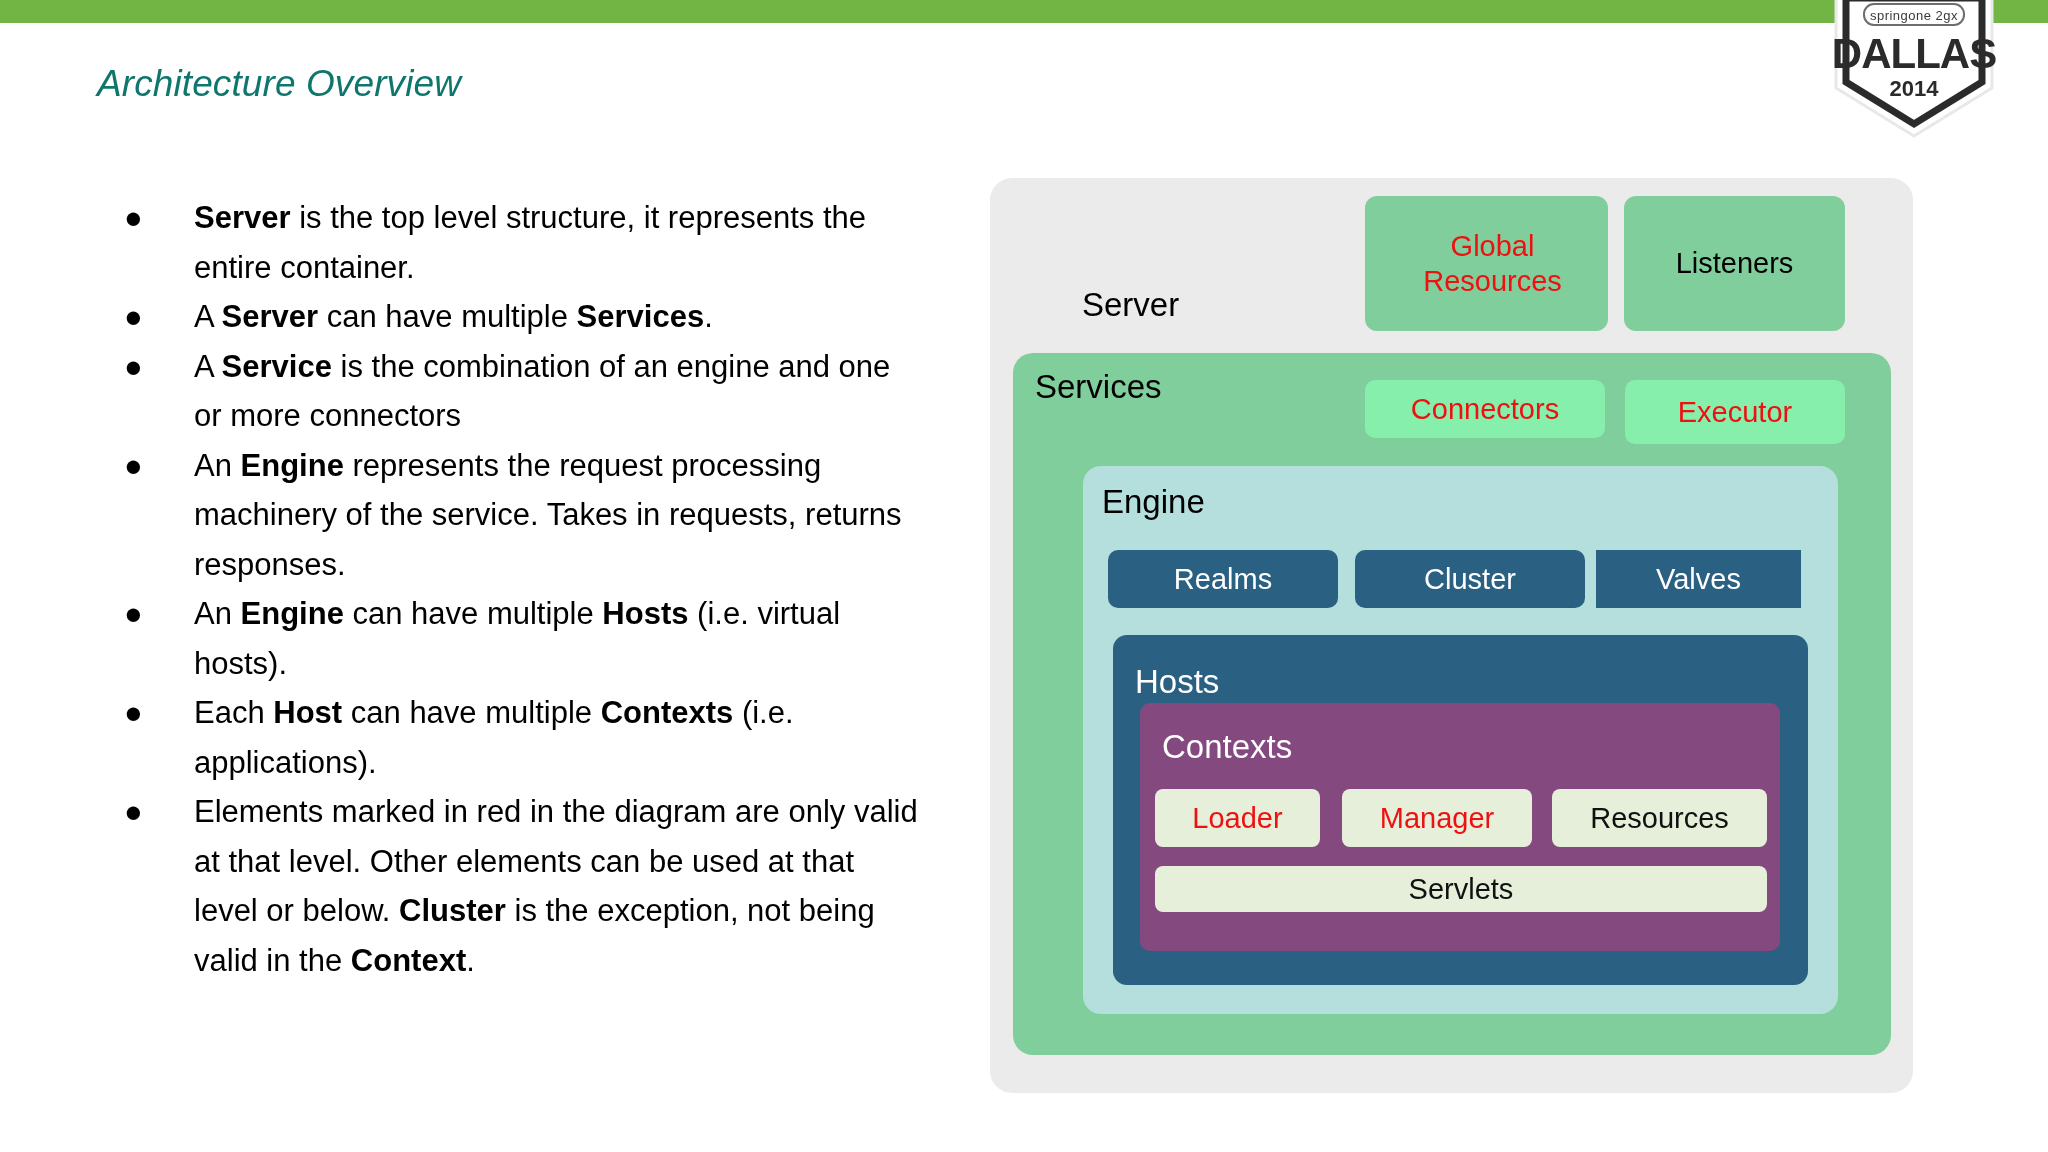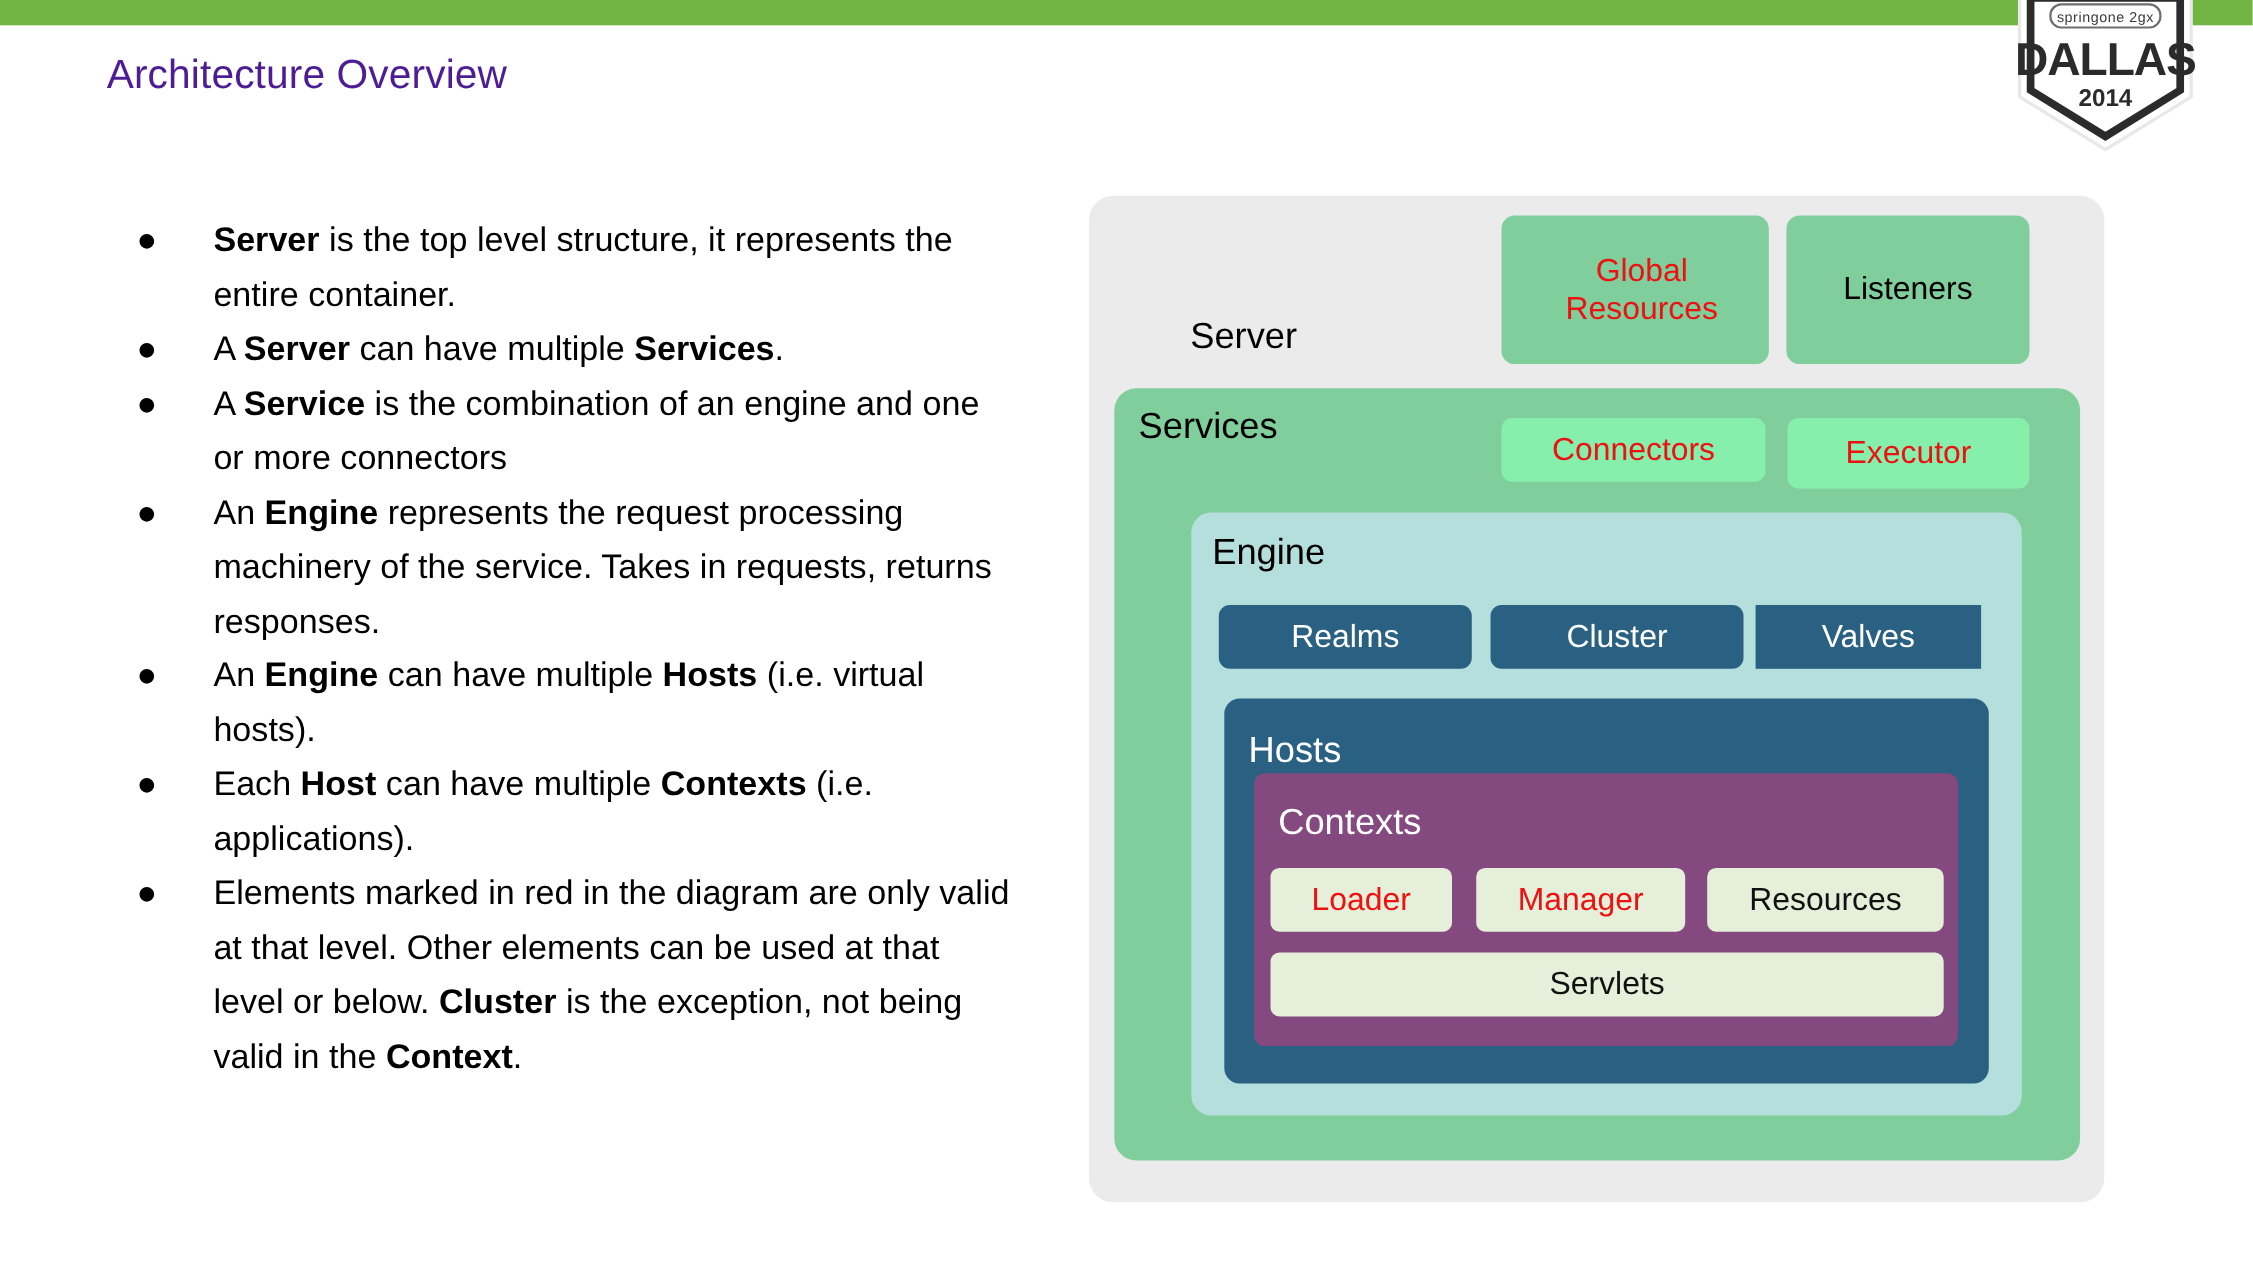--- a/index.html
+++ b/index.html
@@ -19,24 +19,25 @@
   }
 
   
   .logo{
     position:absolute;left:1828px;top:-4px;width:172px;height:145px;
   }
   .logo svg{display:block;width:172px;height:145px;}
 
   
   .slide-title{
-    position:absolute;left:97px;top:46px;
-    font-size:37px;line-height:44px;color:#4c1d95;
+    position:absolute;left:97px;top:62px;
+    font-size:37px;line-height:44px;color:#0f766e;
     font-weight:400;letter-spacing:0.1px;
     white-space:nowrap;
+    font-style:italic;
   }
 
   
   .bullets{
     position:absolute;left:104px;top:193px;width:820px;
   }
   .bullet{
     position:relative;
     padding-left:90px;
     font-size:31px;
@@ -189,21 +190,21 @@
 
             <div class="chip pale" style="position:absolute;left:15px;top:86px;width:165px;height:58px;border-radius:8px;">
               <span class="red">Loader</span>
             </div>
             <div class="chip pale" style="position:absolute;left:202px;top:86px;width:190px;height:58px;border-radius:8px;">
               <span class="red">Manager</span>
             </div>
             <div class="chip pale" style="position:absolute;left:412px;top:86px;width:215px;height:58px;border-radius:8px;">
               <span>Resources</span>
             </div>
-            <div class="chip pale" style="position:absolute;left:15px;top:163px;width:612px;height:58px;border-radius:8px;">
+            <div class="chip pale" style="position:absolute;left:15px;top:163px;width:612px;height:46px;border-radius:8px;">
               <span>Servlets</span>
             </div>
 
           </div>
         </div>
       </div>
     </div>
   </div>
 </div>
 

